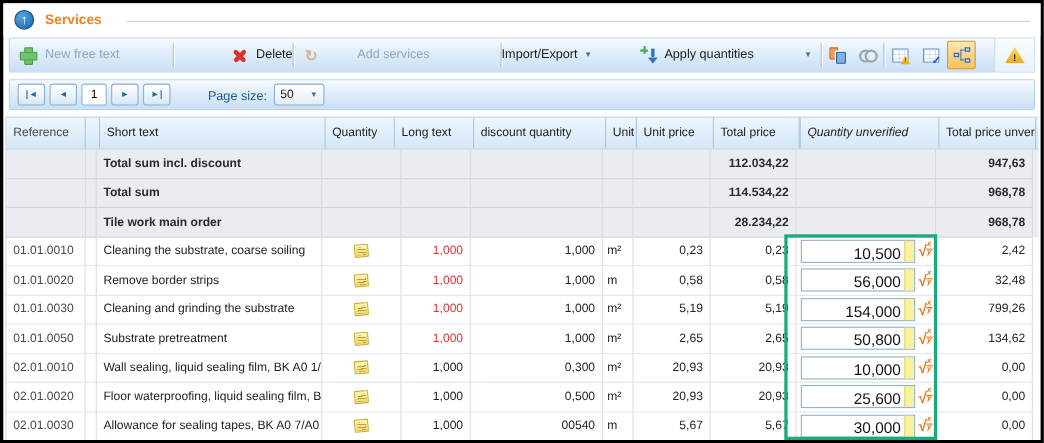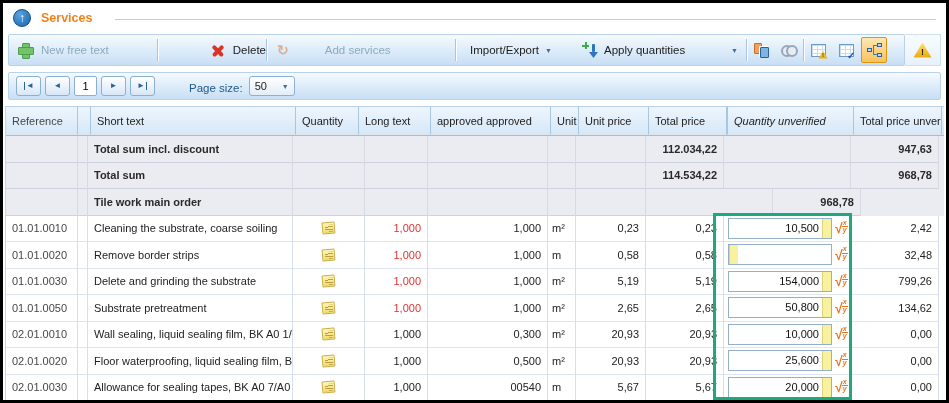--- a/index.html
+++ b/index.html
@@ -133,21 +133,21 @@
   .red  { color:#e03232; }
   .dark { color:#222; }
 
   .note-icon { position:relative; width:13px; height:12px; transform:rotate(-5deg);
     background:linear-gradient(#fdf6b8,#f2da6e); border:1px solid #c9ad3f; border-radius:1px; }
   .note-icon::after { content:""; position:absolute; left:2px; top:2px; width:8px; height:7px;
     background:repeating-linear-gradient(180deg, transparent 0 1.5px, #b99f3f 1.5px 2.5px); }
 
   .unv-input { flex:0 0 104px; height:21px; margin-left:2px; border:1px solid #94afc9;
     background:#fff; display:flex; align-items:stretch; }
-  .unv-val { flex:1; text-align:right; padding:3px 3px 0 0; font-size:11px; color:#111; }
+  .unv-val { flex:1; text-align:right; padding:3px 3px 0 0; font-size:14px; color:#111; }
   .unv-strip { width:9px; background:#f8f2a0; border-left:1px solid #e0d377; }
   .formula-icon { margin-left:3px; display:flex; align-items:center; color:#e8761f; font-weight:bold; }
   .fi-sqrt { font-size:14px; line-height:14px; }
   .fi-frac { display:inline-flex; flex-direction:column; align-items:center;
     font-size:7px; line-height:6.5px; margin:-3px 0 0 -1px; font-style:italic; }
   .fi-x { border-bottom:1px solid #e8761f; padding:0 1px; }
 
   .annotation { position:absolute; left:710px; top:210px; width:139px; height:187px;
     border:3px solid #1ca97e; pointer-events:none; z-index:9; }
 </style>
@@ -172,21 +172,21 @@
       <div class="tb-btn" style="width:108px; justify-content:flex-end">
         <span class="x-icon"></span>
         <span class="tb-label">Delete</span>
       </div>
       <span class="tb-sep"></span>
       <div class="tb-btn" style="width:188px">
         <span class="refresh-icon">↻</span>
         <span class="tb-label-disabled" style="margin-left:26px">Add services</span>
       </div>
       <span class="tb-sep"></span>
-      <div class="tb-btn" style="width:118px; padding-left:14px">
+      <div class="tb-btn" style="width:118px; padding-left:0">
         <span class="tb-label">Import/Export</span>
         <span class="caret">▼</span>
       </div>
       <div class="tb-btn" style="width:172px">
         <span class="apply-icon">
           <span class="ap-plus"></span>
             <span class="ap-stem"></span>
             <span class="ap-head"></span>
         </span>
         <span class="tb-label">Apply quantities</span>
@@ -254,21 +254,21 @@
     </span>
   </div>
 
   <div class="grid">
     <div class="thead">
       <div class="cell c-ref">Reference</div>
       <div class="cell c-sp"></div>
       <div class="cell c-short">Short text</div>
       <div class="cell c-qty">Quantity</div>
       <div class="cell c-long">Long text</div>
-      <div class="cell c-appr">approved approved</div>
+      <div class="cell c-appr">discount quantity</div>
       <div class="cell c-unit">Unit</div>
       <div class="cell c-uprice">Unit price</div>
       <div class="cell c-tprice">Total price</div>
       <div class="cell c-qunv">Quantity unverified</div>
       <div class="cell c-tpunv">Total price unverified</div>
     </div>
     <div id="summary-rows">
   <div class="trow summary">
     <div class="cell c-ref"></div>
     <div class="cell c-sp"></div>
@@ -299,20 +299,21 @@
 
   <div class="trow summary">
     <div class="cell c-ref"></div>
     <div class="cell c-sp"></div>
     <div class="cell c-short">Tile work main order</div>
     <div class="cell c-long"></div>
     <div class="cell c-qty"></div>
     <div class="cell c-appr"></div>
     <div class="cell c-unit"></div>
     <div class="cell c-uprice"></div>
+    <div class="cell c-tprice num">28.234,22</div>
     <div class="cell c-qunv"></div>
     <div class="cell c-tpunv num">968,78</div>
   </div>
 </div>
     <div id="data-rows">
   <div class="trow">
     <div class="cell c-ref">01.01.0010</div>
     <div class="cell c-sp"></div>
     <div class="cell c-short">Cleaning the substrate, coarse soiling</div>
     <div class="cell c-long center">
@@ -346,37 +347,38 @@
     <div class="cell c-long center">
       <span class="note-icon"></span>
     </div>
     <div class="cell c-qty num qty-cell red">1,000</div>
     <div class="cell c-appr num">1,000</div>
     <div class="cell c-unit">m</div>
     <div class="cell c-uprice num">0,58</div>
     <div class="cell c-tprice num">0,58</div>
     <div class="cell c-qunv">
       <span class="unv-input">
+        <span class="unv-val">56,000</span>
         <span class="unv-strip"></span>
       </span>
       <span class="formula-icon">
         <span class="fi-sqrt">√</span>
         <span class="fi-frac">
           <span class="fi-x">x</span>
           <span class="fi-y">y</span>
         </span>
       </span>
     </div>
     <div class="cell c-tpunv num">32,48</div>
   </div>
 
   <div class="trow">
     <div class="cell c-ref">01.01.0030</div>
     <div class="cell c-sp"></div>
-    <div class="cell c-short">Delete and grinding the substrate</div>
+    <div class="cell c-short">Cleaning and grinding the substrate</div>
     <div class="cell c-long center">
       <span class="note-icon"></span>
     </div>
     <div class="cell c-qty num qty-cell red">1,000</div>
     <div class="cell c-appr num">1,000</div>
     <div class="cell c-unit">m²</div>
     <div class="cell c-uprice num">5,19</div>
     <div class="cell c-tprice num">5,19</div>
     <div class="cell c-qunv">
       <span class="unv-input">
@@ -485,21 +487,21 @@
     <div class="cell c-long center">
       <span class="note-icon"></span>
     </div>
     <div class="cell c-qty num qty-cell dark">1,000</div>
     <div class="cell c-appr num">00540</div>
     <div class="cell c-unit">m</div>
     <div class="cell c-uprice num">5,67</div>
     <div class="cell c-tprice num">5,67</div>
     <div class="cell c-qunv">
       <span class="unv-input">
-        <span class="unv-val">20,000</span>
+        <span class="unv-val">30,000</span>
         <span class="unv-strip"></span>
       </span>
       <span class="formula-icon">
         <span class="fi-sqrt">√</span>
         <span class="fi-frac">
           <span class="fi-x">x</span>
           <span class="fi-y">y</span>
         </span>
       </span>
     </div>

